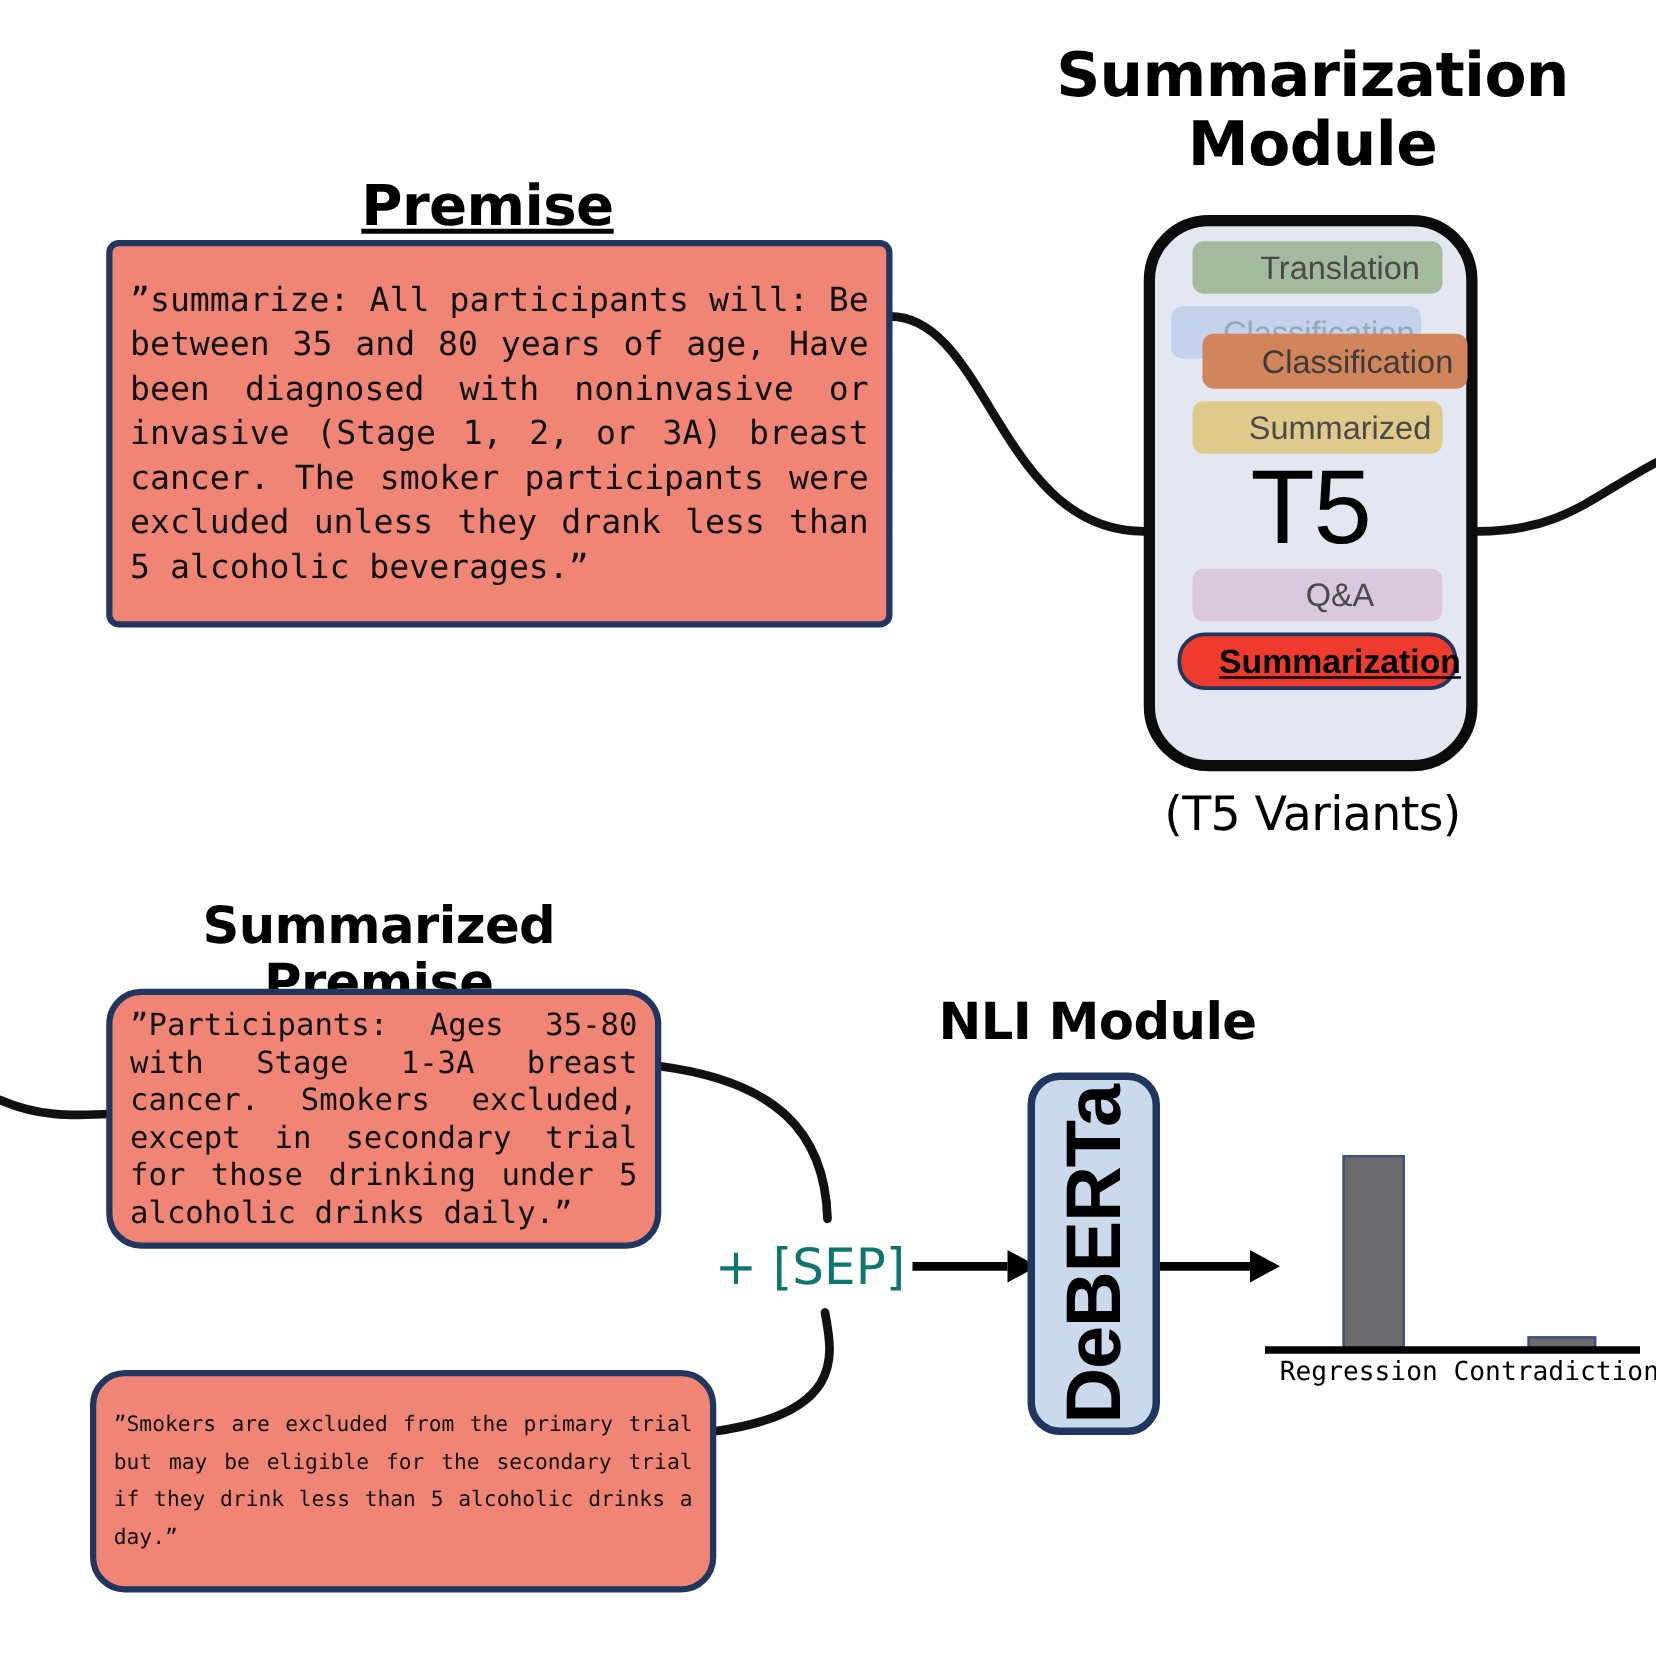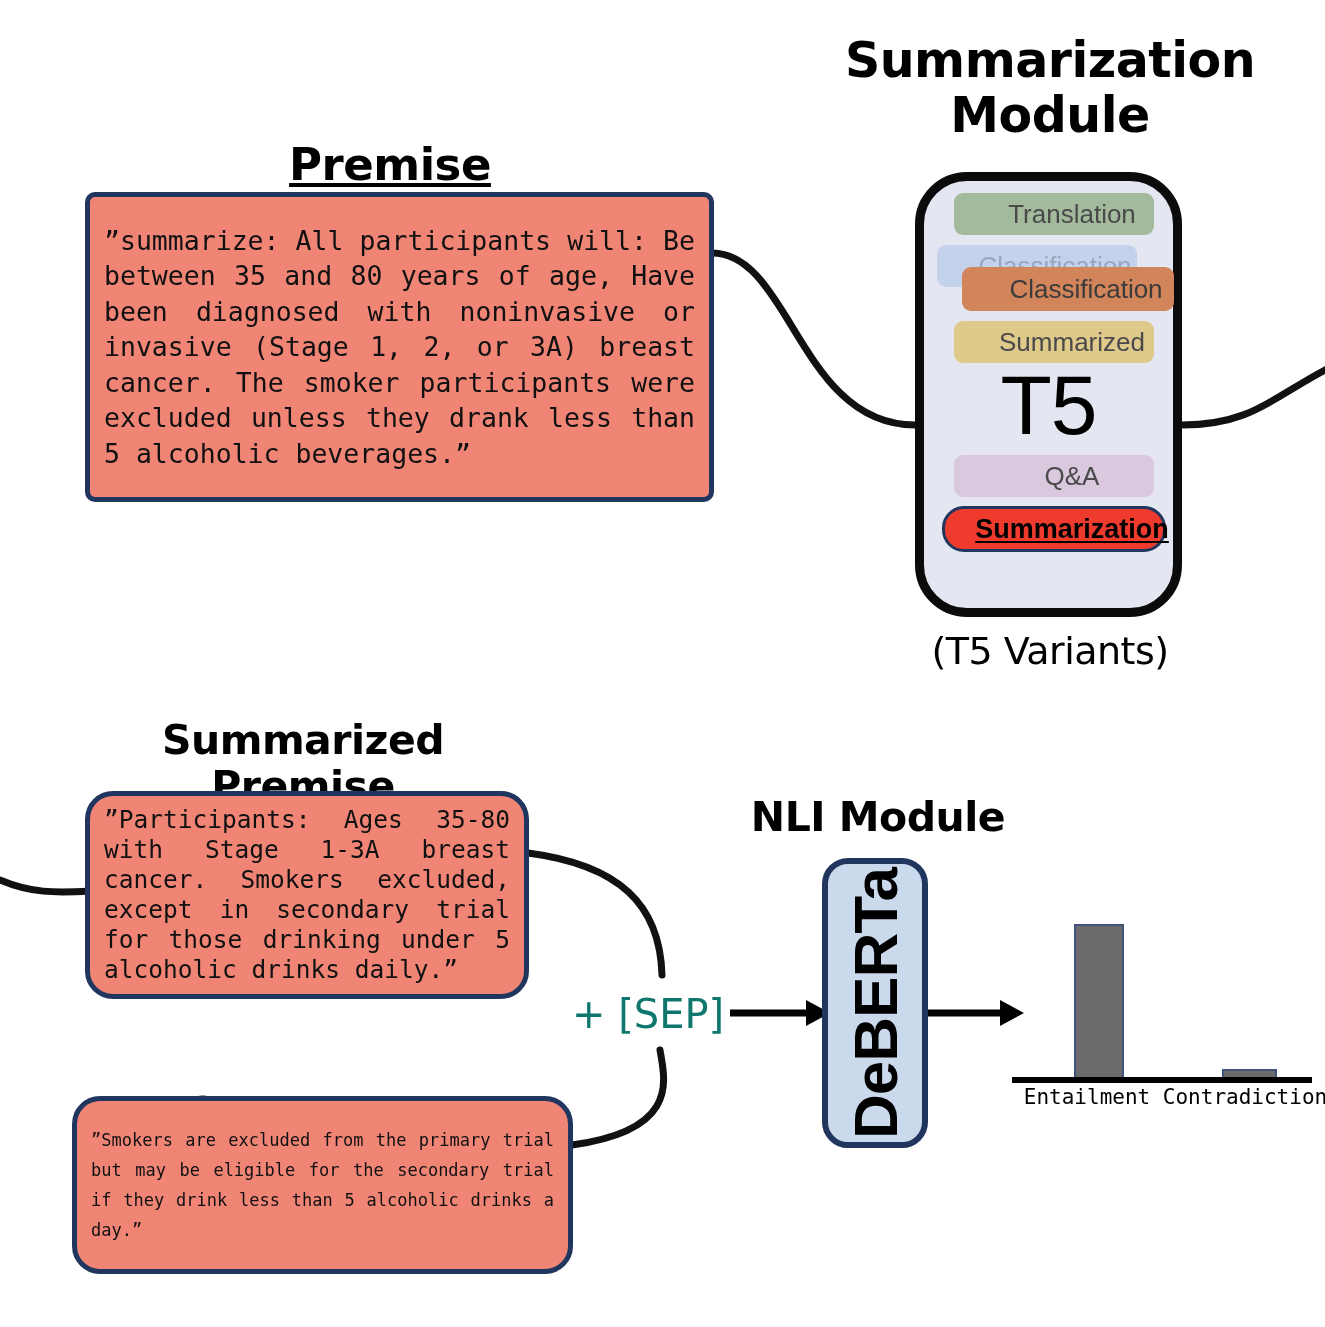--- a/index.html
+++ b/index.html
@@ -227,16 +227,16 @@
 
   <div class="abs" id="deberta-box" style="left:822px; top:858px; width:106px; height:290px;">
     <span id="deberta-label">DeBERTa</span>
   </div>
 
   <div id="bar-chart" class="abs" style="left:1012px; top:905px; width:300px; height:175px;">
     <div class="bar" style="left: 62px; width: 50px; height: 156.48px; background: rgb(107, 107, 110); border-color: rgb(65, 82, 123);"></div>
     <div class="bar" style="left: 210px; width: 55px; height: 11.41px; background: rgb(107, 107, 110); border-color: rgb(65, 82, 123);"></div>
     <div id="chart-axis" style="left:0px; bottom:-3px; width:300px;"></div>
   </div>
-  <div class="bar-label" style="left:1002px; top:1085px; width:170px;">Entailment</div>
+  <div class="bar-label" style="left:1002px; top:1085px; width:170px;">Regression</div>
   <div class="bar-label" style="left:1155px; top:1085px; width:180px;">Contradiction</div>
 
 </div>
 
 </body></html>

